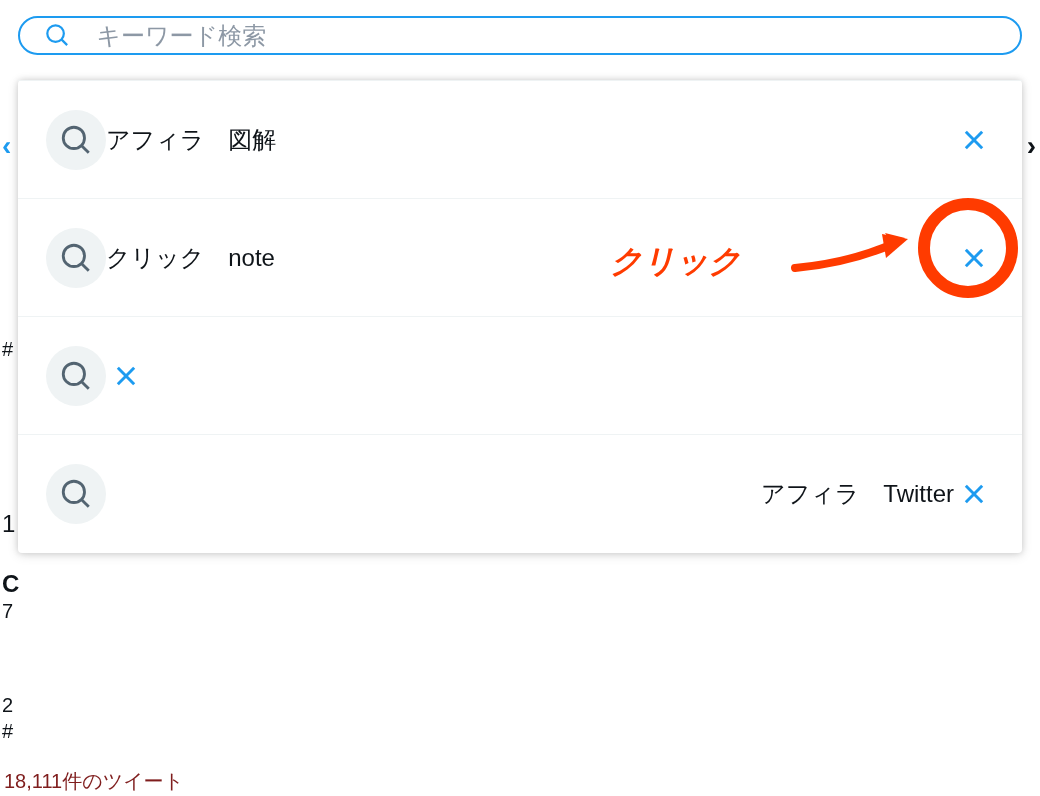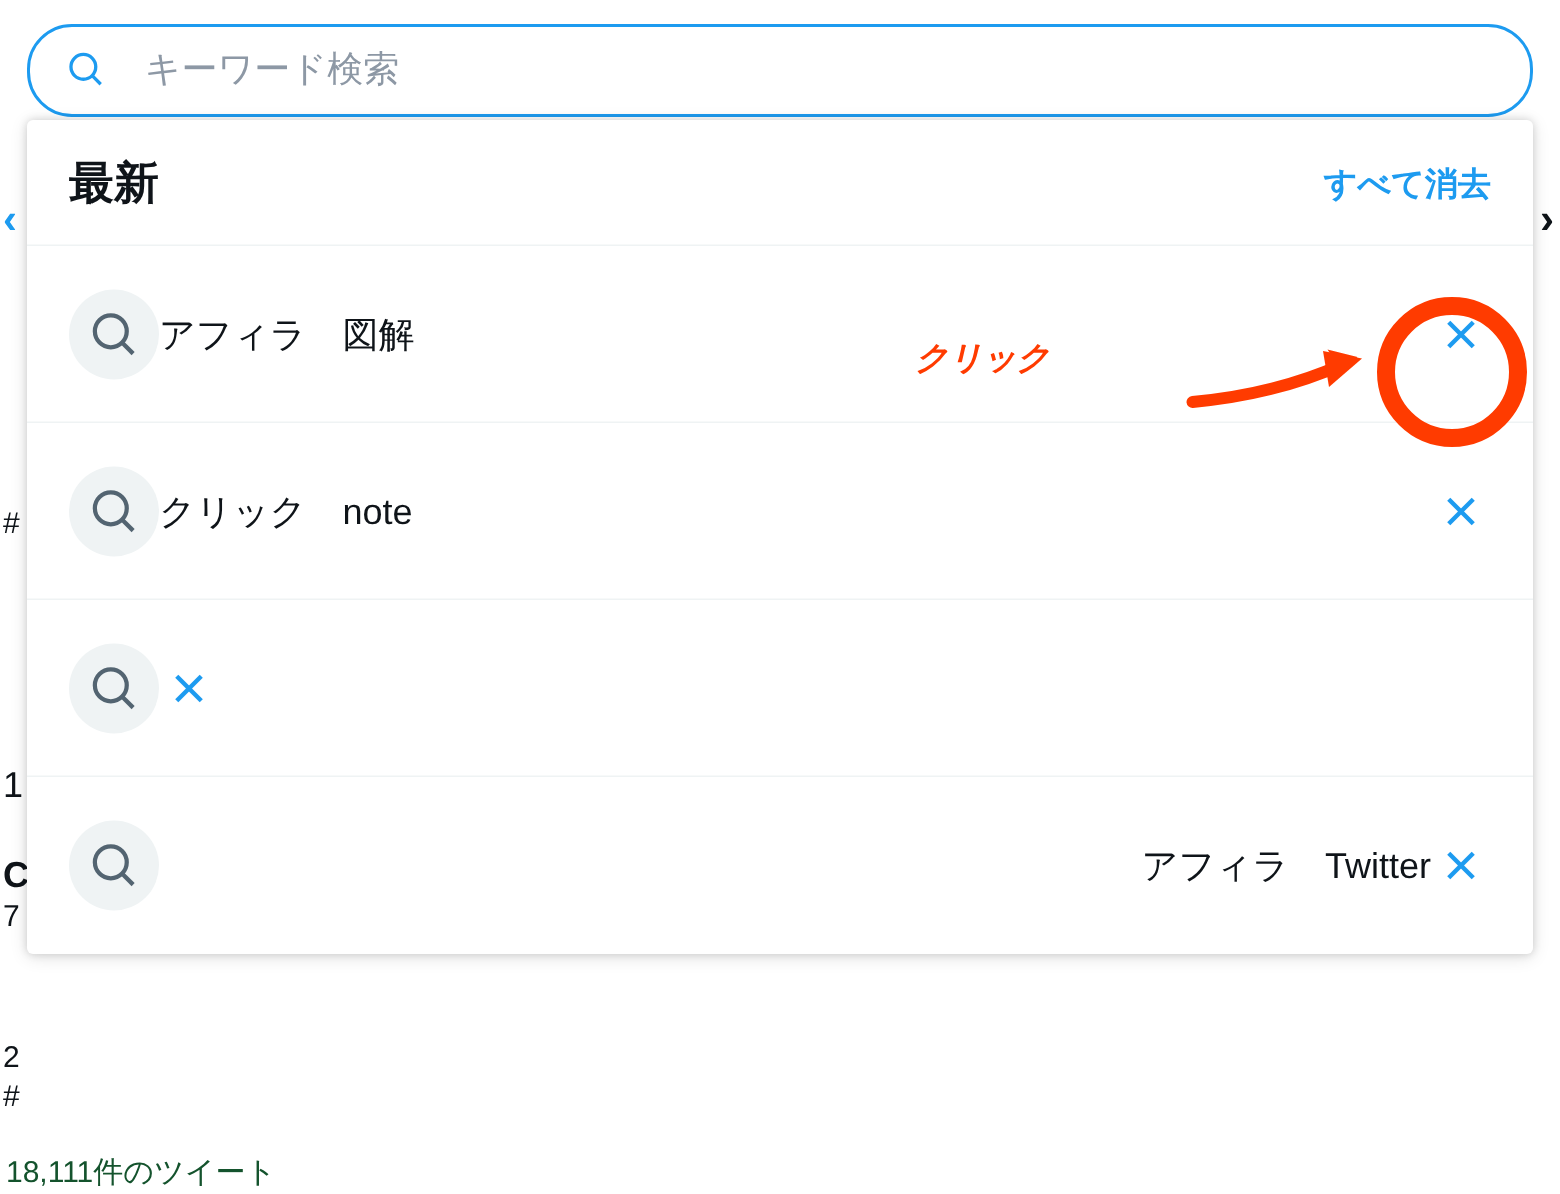--- a/index.html
+++ b/index.html
@@ -6,21 +6,21 @@
     body {
       font-family: -apple-system, BlinkMacSystemFont, "Segoe UI", "Hiragino Sans", "Yu Gothic", Meiryo, sans-serif;
       background: #ffffff;
       width: 1040px;
       height: 796px;
       overflow: hidden;
       position: relative;
     }
     .search-bar {
       margin: 16px 18px 0 18px;
-      height: 62px;
+      height: 39px;
       border: 2px solid #1d9bf0;
       border-radius: 30px;
       background: #ffffff;
       display: flex;
       align-items: center;
       padding: 0 24px;
     }
     .search-bar .magnify {
       width: 28px;
       height: 28px;
@@ -108,23 +108,23 @@
       height: 100px;
       border: 12px solid #ff3b00;
       border-radius: 50%;
       top: 198px;
       left: 918px;
       z-index: 10;
       pointer-events: none;
     }
     .annot-text {
       position: absolute;
-      top: 224px;
+      top: 240px;
       left: 610px;
-      font-size: 22px;
+      font-size: 32px;
       font-weight: 900;
       color: #ff3b00;
       text-shadow: 2px 2px 0 #fff, -2px -2px 0 #fff, 2px -2px 0 #fff, -2px 2px 0 #fff, 0 2px 0 #fff, 2px 0 0 #fff, -2px 0 0 #fff, 0 -2px 0 #fff;
       font-style: italic;
       z-index: 10;
       pointer-events: none;
     }
     .annot-arrow {
       position: absolute;
       top: 228px;
@@ -137,21 +137,21 @@
     .ghost {
       position: absolute;
       color: #0f1419;
       font-size: 22px;
       z-index: 1;
     }
     .ghost.left-arrow { top: 130px; left: 2px; font-size: 28px; color:#1d9bf0; font-weight:700; }
     .ghost.right-paren { top: 130px; right: 4px; font-size: 28px; font-weight:700;}
     .ghost.g1 { top: 338px; left: 2px; font-size: 20px; }
     .ghost.g2 { top: 510px; left: 2px; font-size: 24px; }
-    .ghost.gbottom { top: 768px; left: 4px; font-size: 20px; color:#14532d;}
+    .ghost.gbottom { top: 768px; left: 4px; font-size: 20px; color:#7f1d1d;}
     .ghost.g3 { top: 570px; left: 2px; font-size: 24px; font-weight:800;}
     .ghost.g4 { top: 600px; left: 2px; font-size: 20px;}
     .ghost.g5 { top: 694px; left: 2px; font-size: 20px;}
     .ghost.g6 { top: 720px; left: 2px; font-size: 20px;}
   </style>
 </head>
 <body>
 
 <span class="ghost left-arrow">‹</span>
 <span class="ghost right-paren">›</span>
@@ -167,24 +167,20 @@
   <span class="magnify">
     <svg viewBox="0 0 24 24" fill="none" stroke="#1d9bf0" stroke-width="2">
       <circle cx="10.5" cy="10.5" r="7.5"></circle>
       <line x1="21" y1="21" x2="16" y2="16"></line>
     </svg>
   </span>
   <input type="text" placeholder="キーワード検索" style="">
 </div>
 
 <div class="dropdown">
-  <div class="dropdown-header">
-    <div class="title">最新</div>
-    <div class="clear-all">すべて消去</div>
-  </div>
   <ul class="history-list">
     <li class="history-item">
       <span class="badge">
         <svg viewBox="0 0 24 24" fill="none" stroke="#536471" stroke-width="2">
             <circle cx="10.5" cy="10.5" r="7.5"></circle>
             <line x1="21" y1="21" x2="16" y2="16"></line>
           </svg>
       </span>
       <span class="label">アフィラ　図解</span>
       <span class="remove-btn">

